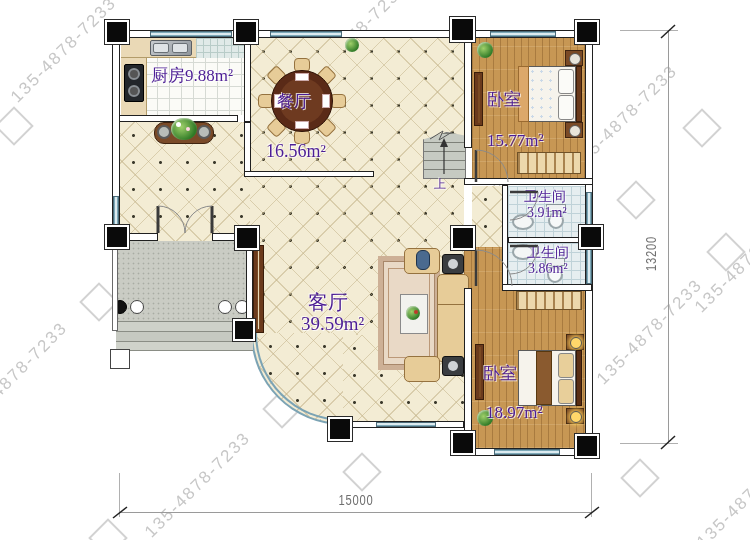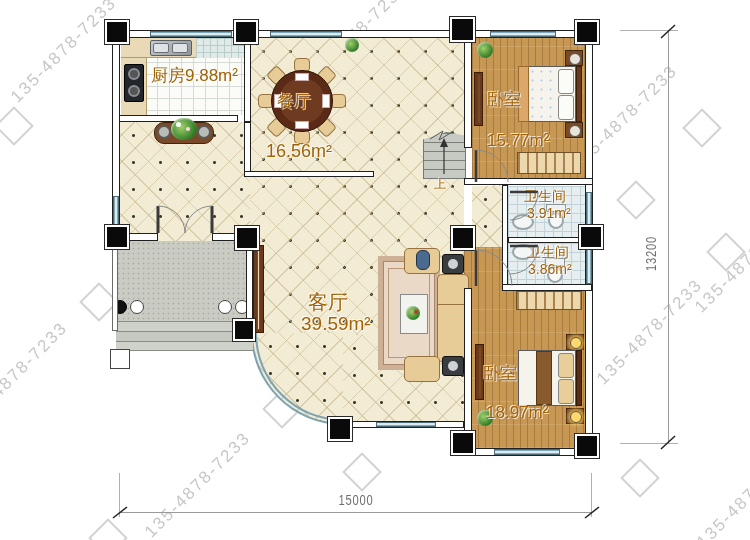--- a/index.html
+++ b/index.html
@@ -49,21 +49,21 @@
   .wardrobe{background:repeating-linear-gradient(90deg,#a8834f 0 2px,#ecd8ac 2px 9px);border:1px solid #6f5228;}
   .cab{background:#6b3a1c;border:1px solid #3a1d0a;}
   .cab i{display:block;position:absolute;inset:2px 3px;background:#e8d8b8;border:1px solid #7a4a22;}
   .stand{background:#7a4a26;border:1px solid #3f2410;}
   .lamp{position:absolute;width:10px;height:10px;border-radius:50%;background:#e8e4da;border:1px solid #555;left:3px;top:2px;}
   .lamp.glow{background:#ffd76a;box-shadow:0 0 4px 2px rgba(255,210,90,.8);}
   .bedbody{background:#f6f3ec;border:1px solid #5a5a5a;}
   .pillow{position:absolute;background:#fbfbf8;border:1px solid #888;border-radius:3px;}
   .plant{border-radius:50%;background:radial-gradient(circle at 40% 40%, #9fd06a, #2f7a26 70%);box-shadow:inset 1px 1px 2px rgba(255,255,255,.6);}
   .sofa{background:#e7cc98;border:1px solid #95723f;border-radius:5px;}
-  .label{position:absolute;color:#a16207;font-family:Liberation Sans, sans-serif;
+  .label{position:absolute;color:#4c1d95;font-family:Liberation Serif, serif;
          text-shadow:1px 1px 0 rgba(255,255,255,.75),-1px -1px 0 rgba(255,255,255,.75);white-space:nowrap;z-index:6;}
   .dim{color:#6f6f6f;font-size:14px;letter-spacing:1px;}
   .dimline{background:#9a9a9a;}
   .extline{background:#b0b0b0;}
   svg.overlay{position:absolute;inset:0;z-index:7;pointer-events:none;}
   .z2{z-index:2}.z3{z-index:3}.z4{z-index:4}.z5{z-index:5}
 </style>
 </head>
 <body>
 

